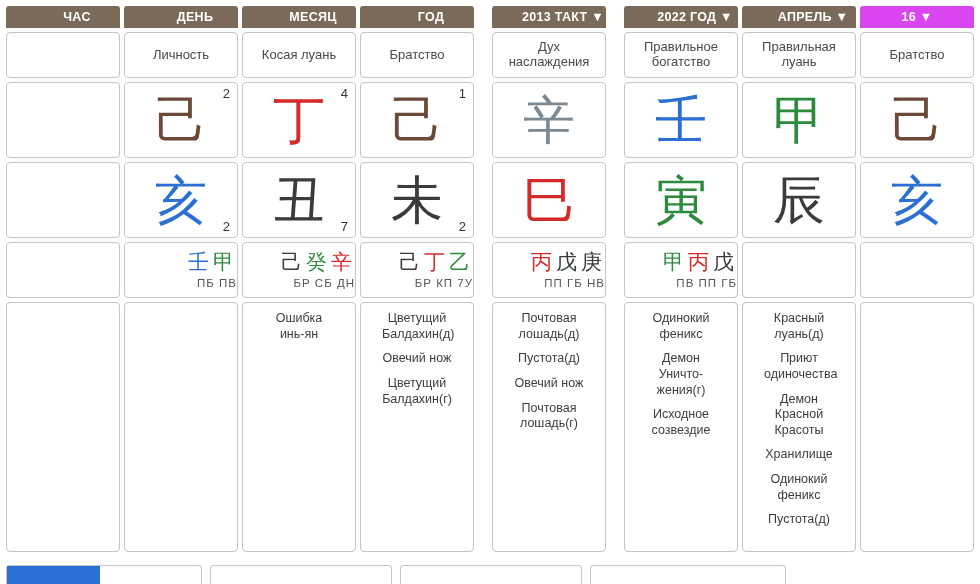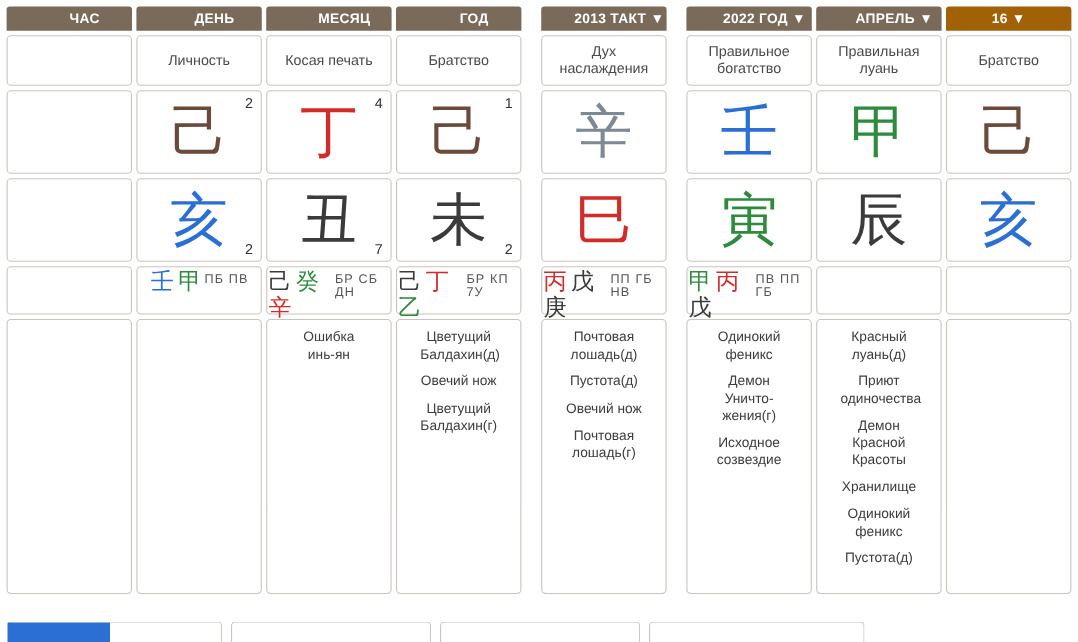--- a/index.html
+++ b/index.html
@@ -35,21 +35,21 @@
     height:22px;
     line-height:22px;
     text-align:center;
     color:#ffffff;
     font-weight:bold;
     font-size:12.5px;
     letter-spacing:0.3px;
     border-radius:3px 3px 0 0;
   }
   .hdr.brown{background:#7a6a5a;padding-left:28px;}
-  .hdr.gray{background:#a16207;}
+  .hdr.gray{background:#d946ef;}
 
   
   .cell{
     border:1px solid #c9c4bd;
     background:#ffffff;
     border-radius:4px;
     box-sizing:border-box;
     margin-top:4px;
   }
 
@@ -80,24 +80,24 @@
   }
   .bigGlyph .corner{
     position:absolute;
     font-size:13px;
     color:#333;
   }
   .corner.tr{top:3px;right:7px;}
   .corner.br{bottom:3px;right:7px;}
 
   .hiddenRow{
-    height:44px;
-    display:flex;
-    flex-direction:row;
-    align-items:flex-start;
+    height:56px;
+    display:flex;
+    flex-direction:column;
+    align-items:flex-end;
     justify-content:center;
     padding:2px 0;
   }
   .hiddenRow .glyphs{
     font-family:"DejaVu Sans", sans-serif;
     font-size:21px;
     line-height:1.1;
     letter-spacing:2px;
   }
   .hiddenRow .glyphs span{margin:0 1px;}
@@ -182,21 +182,21 @@
           <span class="corner br">2</span>
         </div>
         <div class="cell hiddenRow">
           <div class="glyphs"><span class="c-blue">壬</span><span class="c-green">甲</span></div>
           <div class="abbr">ПБ ПВ</div>
         </div>
         <div class="cell stars"></div>
       </div>
       <div class="col">
         <div class="hdr brown">МЕСЯЦ</div>
-        <div class="cell rowTitle">Косая печать</div>
+        <div class="cell rowTitle">Косая луань</div>
         <div class="cell bigGlyph">
           <span class="ch c-red">丁</span>
           <span class="corner tr">4</span>
         </div>
         <div class="cell bigGlyph">
           <span class="ch c-dark">丑</span>
           <span class="corner br">7</span>
         </div>
         <div class="cell hiddenRow">
           <div class="glyphs"><span class="c-dark">己</span><span class="c-green">癸</span><span class="c-red">辛</span></div>

